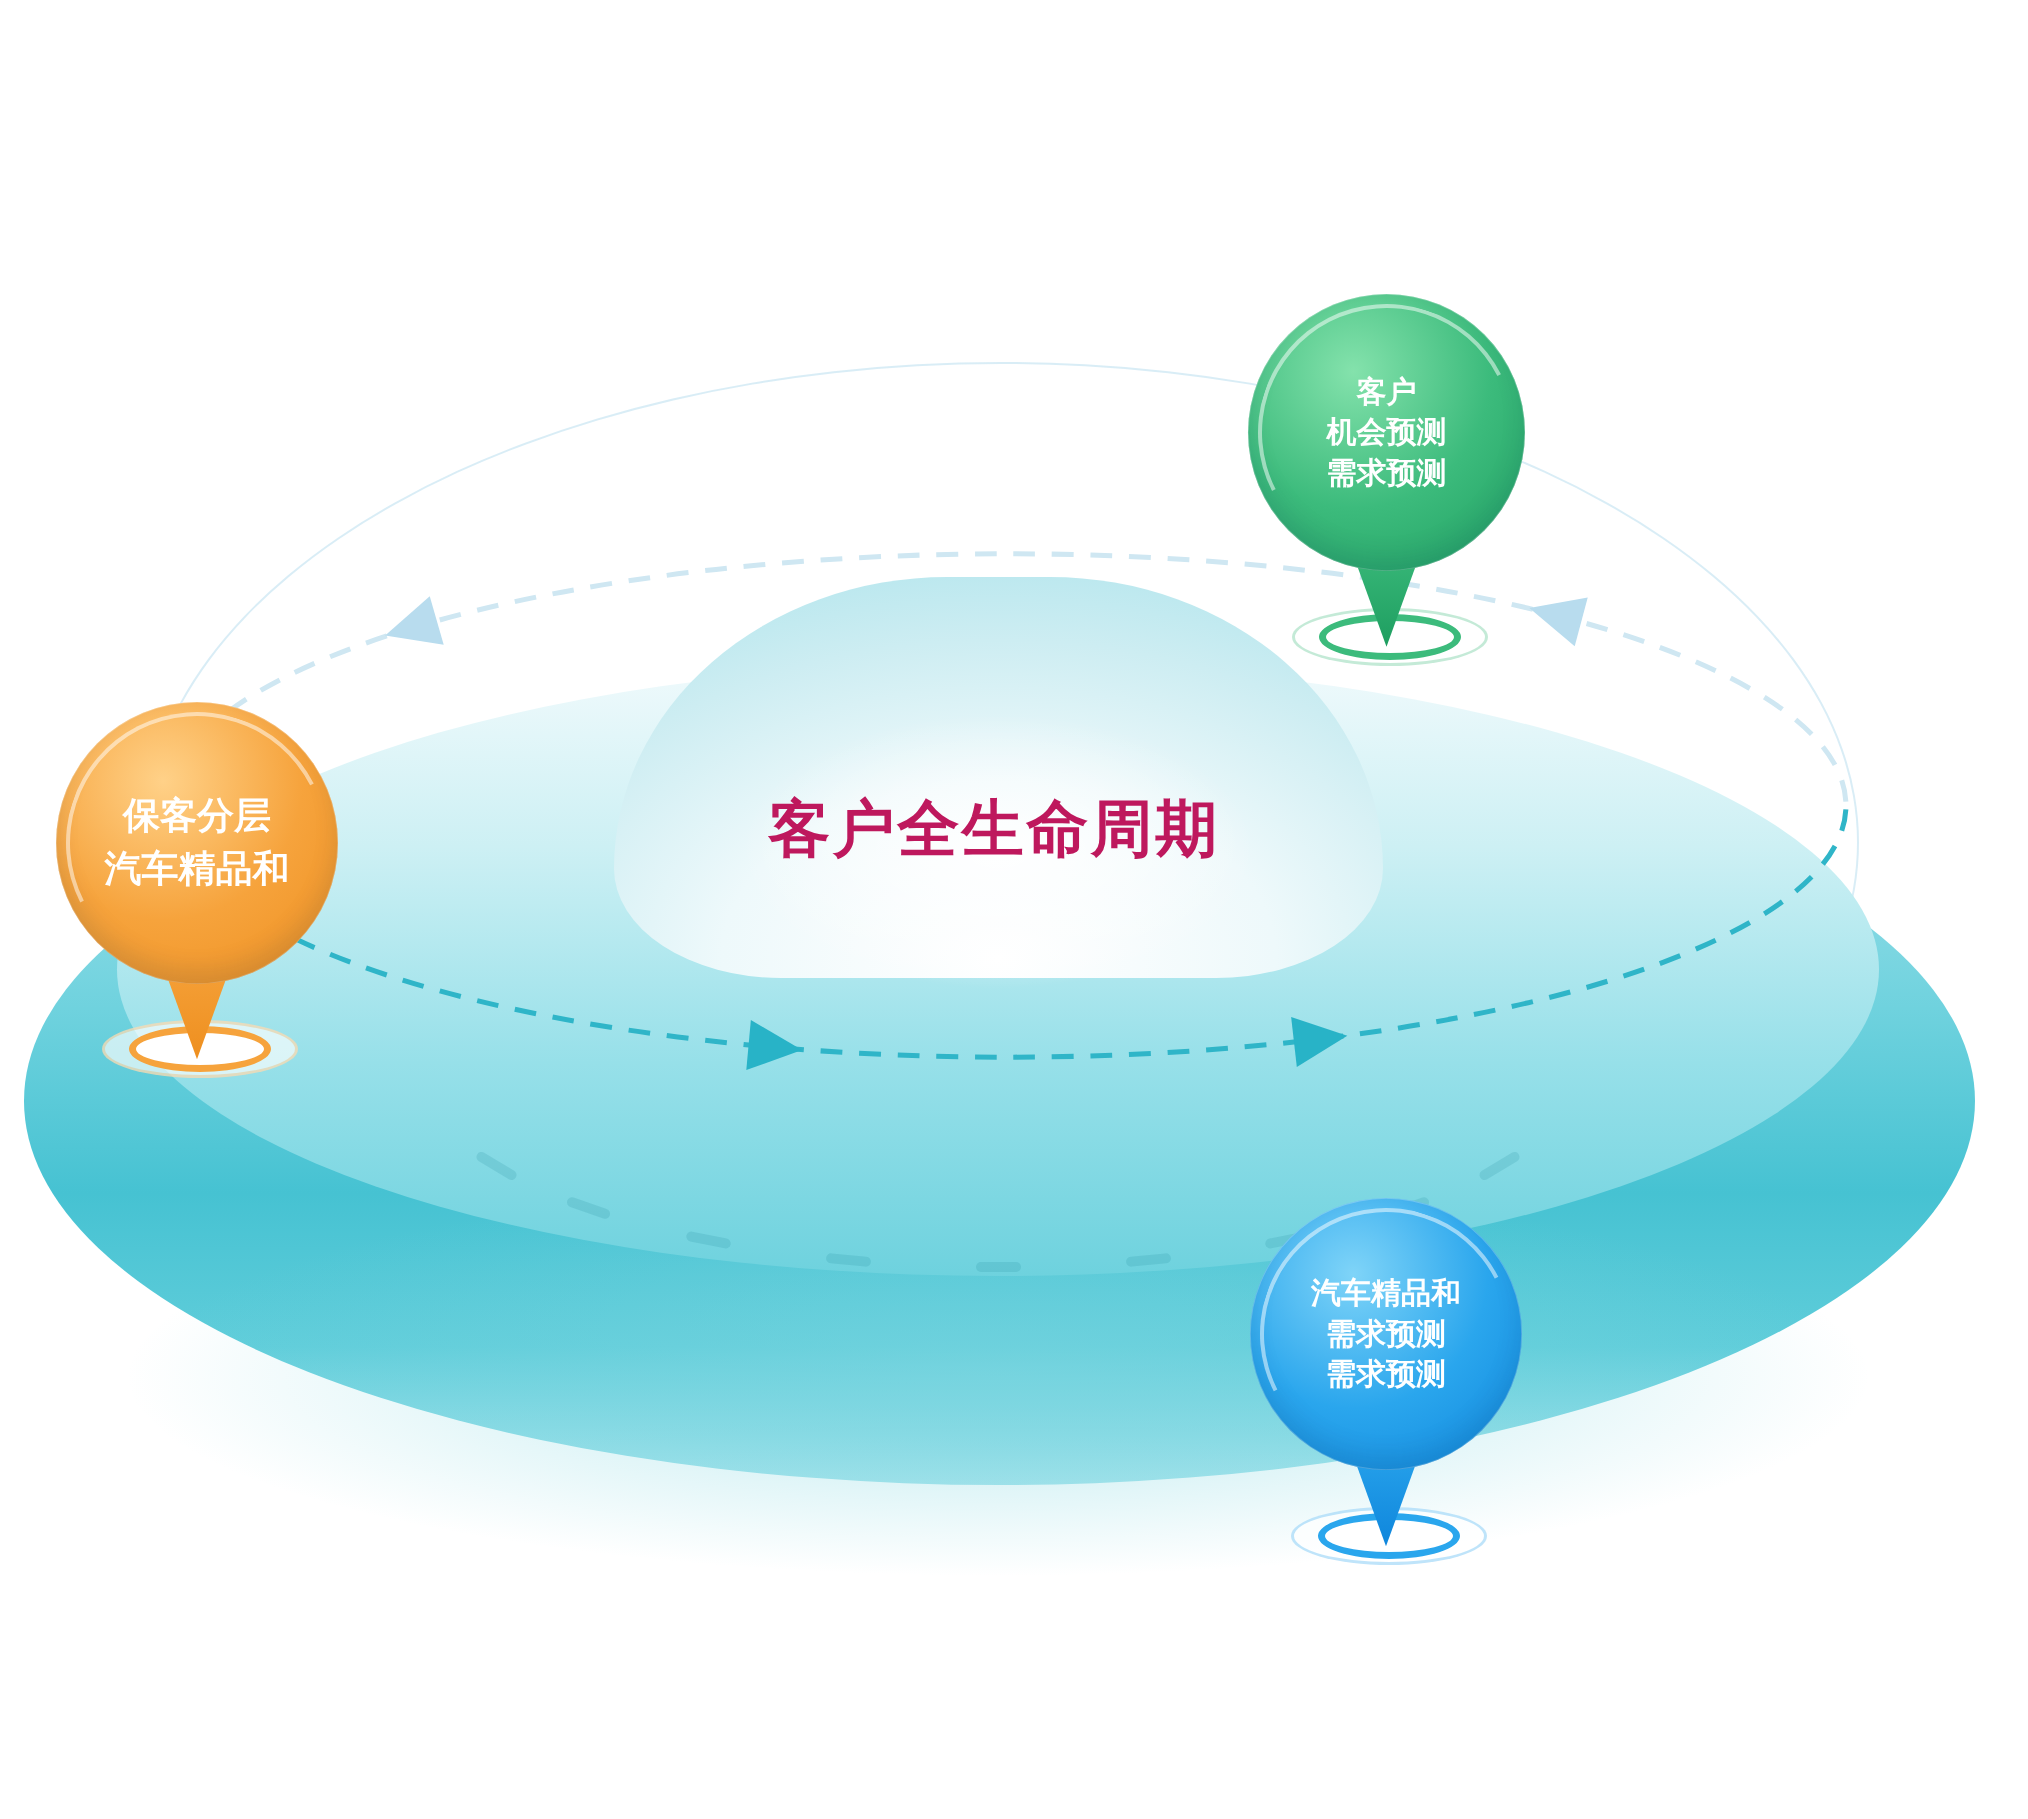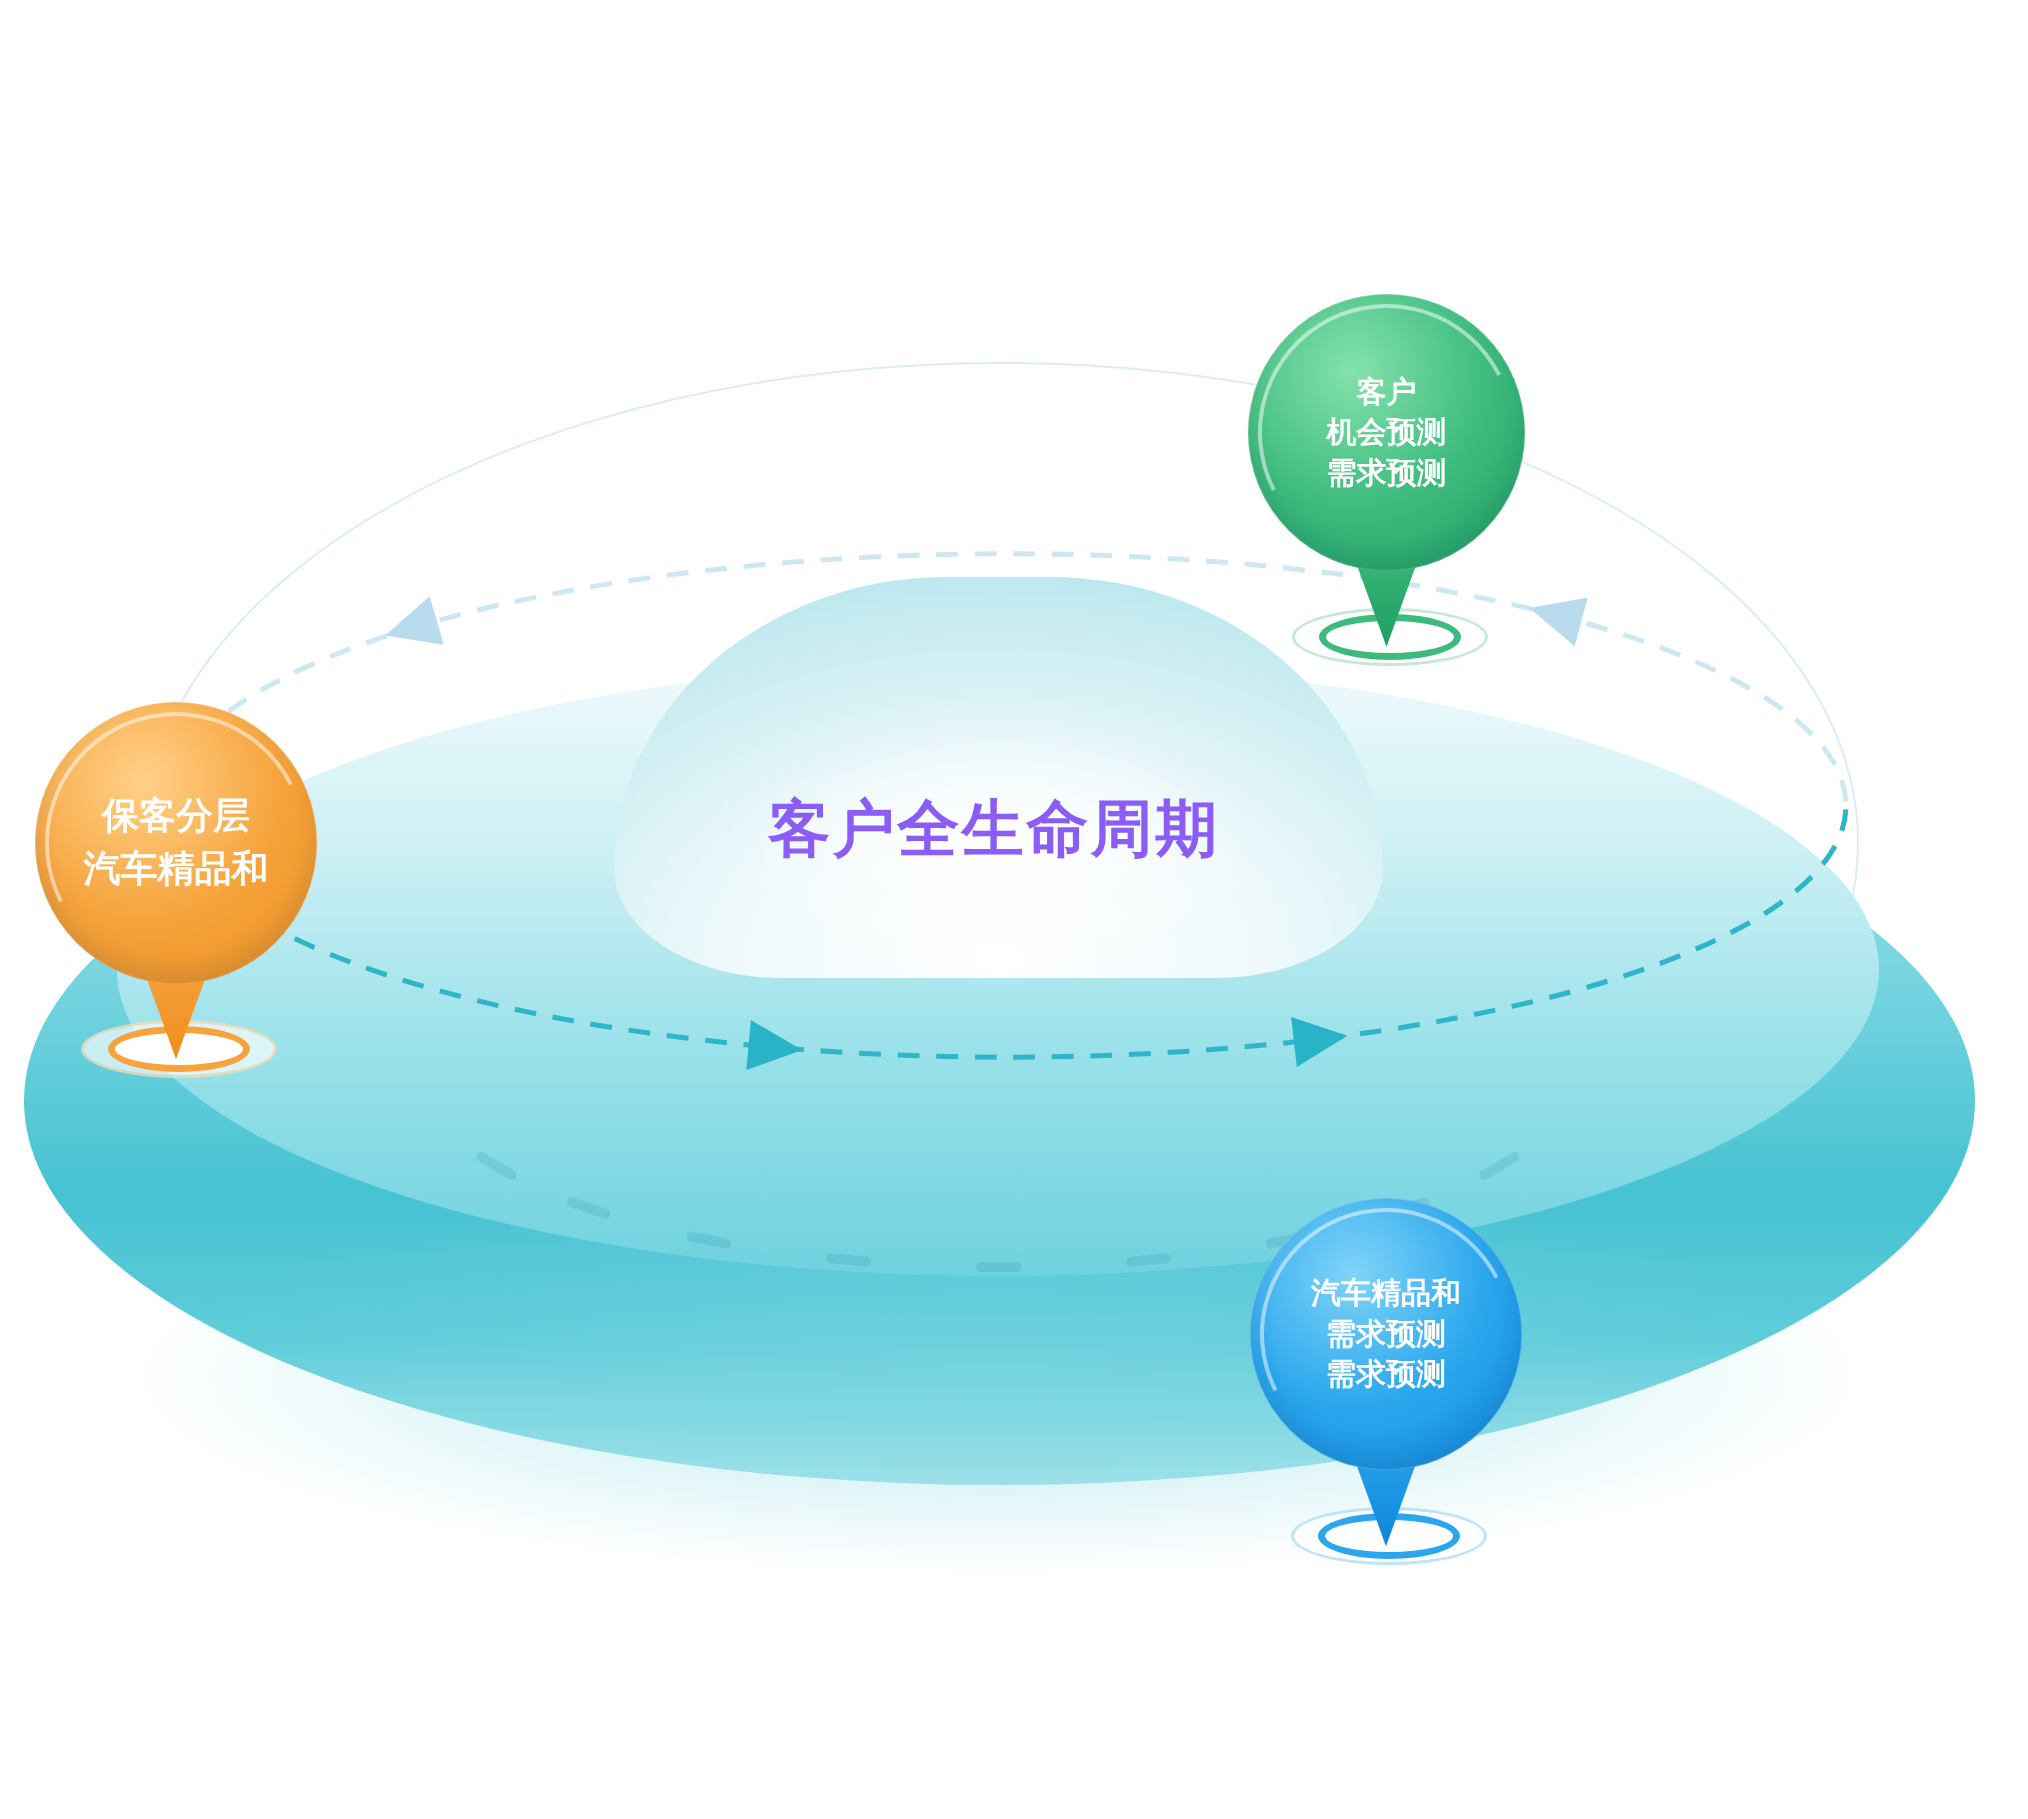--- a/index.html
+++ b/index.html
@@ -81,35 +81,35 @@
   .arrow-light { fill: #b8dcee; }
 
   
   .title {
     position: absolute;
     left: 994px; top: 787px;
     transform: translateX(-50%);
     font-size: 62px;
     font-weight: 700;
     letter-spacing: 2.5px;
-    color: #8b5cf6;
+    color: #be185d;
     white-space: nowrap;
     z-index: 5;
   }
 
   
   .pin { position: absolute; z-index: 6; }
   .pin.blue   { --light:#7fd4f8; --mid:#2aa6ed; --dark:#0f86dc; --faint:rgba(42,166,237,0.30); }
   .pin.green  { --light:#84e2ac; --mid:#3cbb7c; --dark:#1e9e60; --faint:rgba(60,187,124,0.30); }
   .pin.orange { --light:#ffd188; --mid:#f6a33c; --dark:#ee8f1f; --faint:rgba(246,163,60,0.30); }
   .pin.purple { --light:#afaff5; --mid:#7c7ee8; --dark:#5a5dd8; --faint:rgba(124,126,232,0.30); }
 
   .pin1 { left: 455px;  top: 289px;  width: 285px; height: 285px; }
   .pin2 { left: 1248px; top: 294px;  width: 277px; height: 277px; }
-  .pin3 { left: 35px;   top: 702px;  width: 282px; height: 282px; font-family: Liberation Serif, serif; }
+  .pin3 { left: 56px;   top: 702px;  width: 282px; height: 282px; font-family: Liberation Serif, serif; }
   .pin4 { left: 1730px; top: 712px;  width: 269px; height: 269px; }
   .pin5 { left: 459px;  top: 1172px; width: 277px; height: 277px; }
   .pin6 { left: 1250px; top: 1198px; width: 272px; height: 272px; font-family: Liberation Serif, serif; }
 
   .pin .base {
     position: absolute;
     left: 50%; top: calc(88% + 70px);
     width: 190px; height: 52px;
     margin-left: -95px;
     border-radius: 50%;

